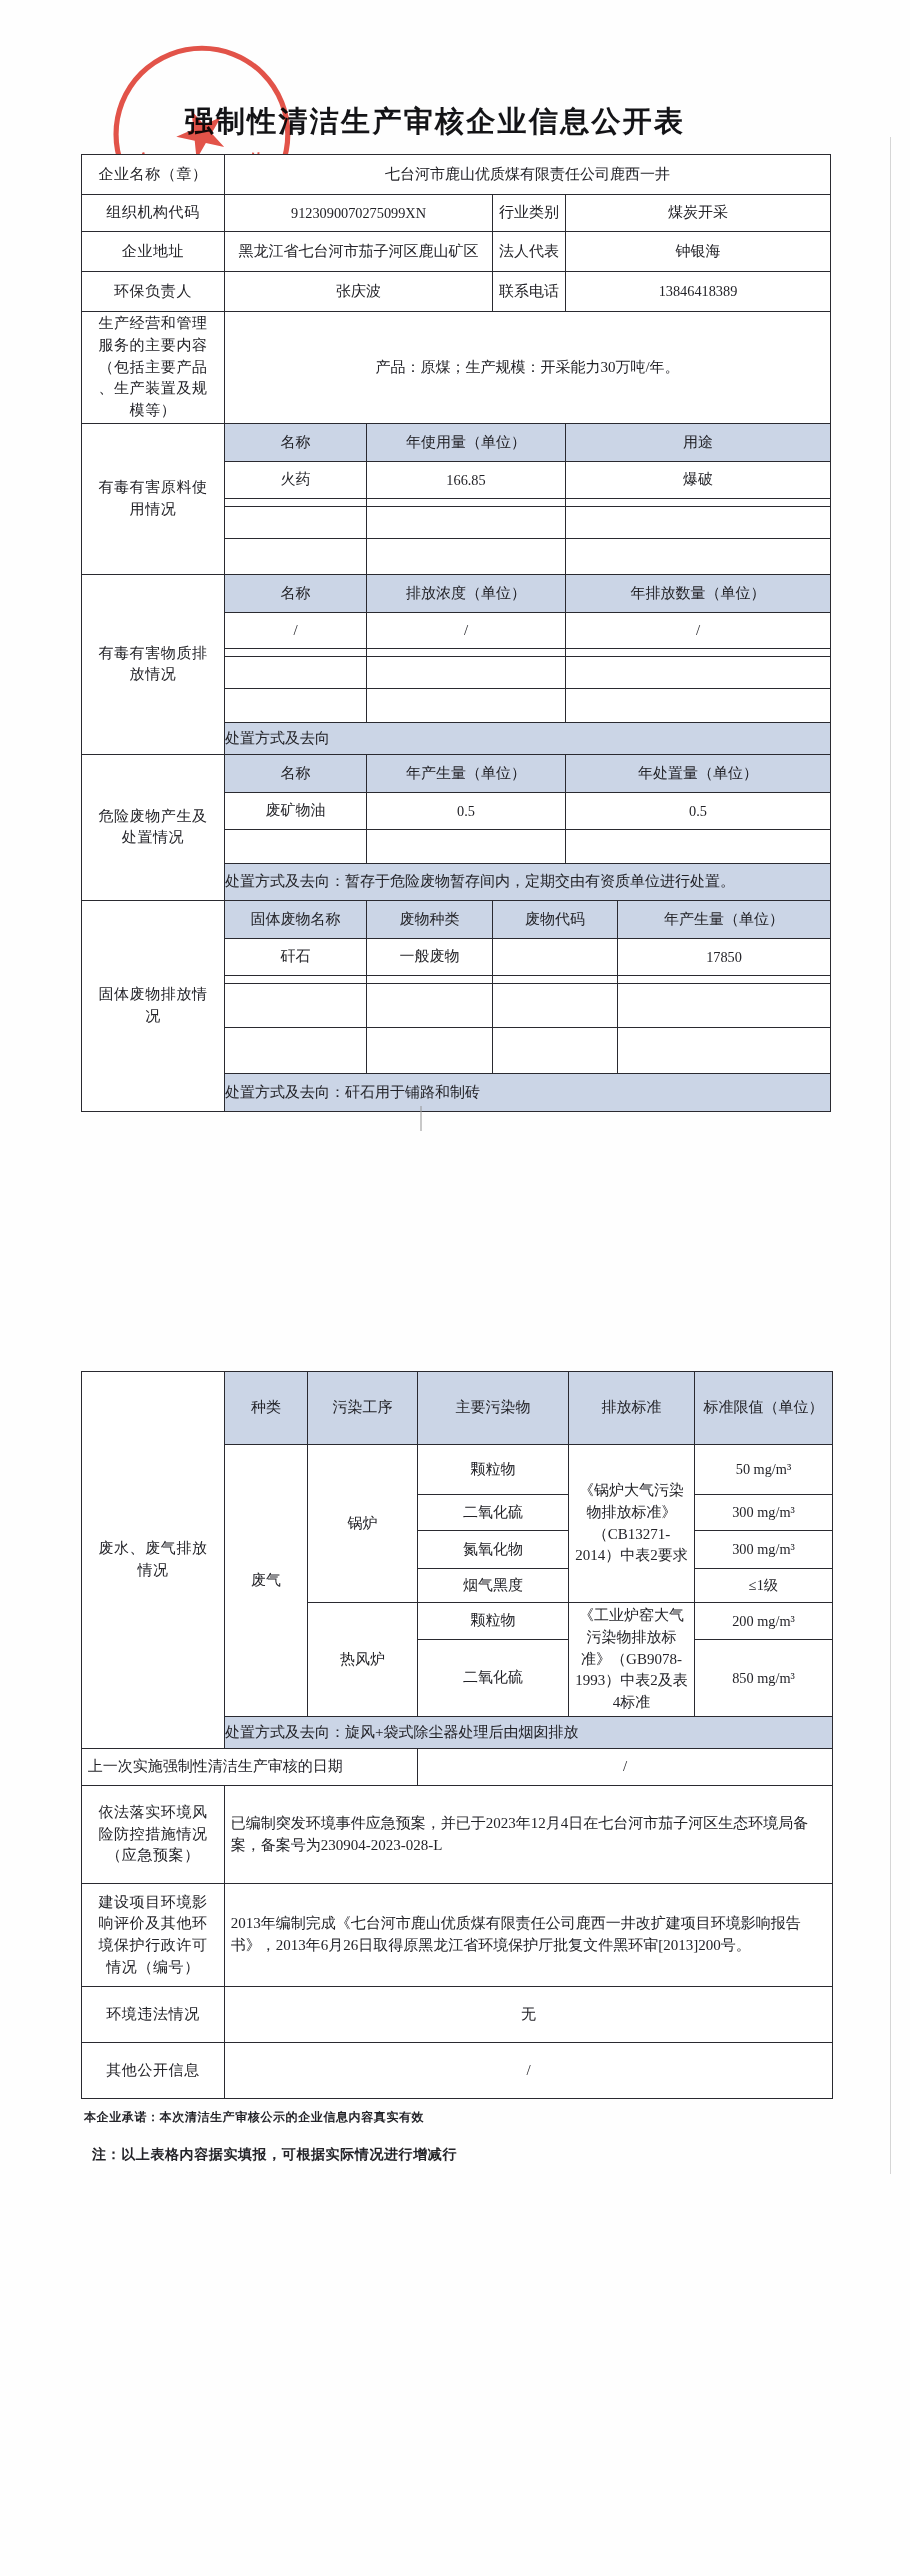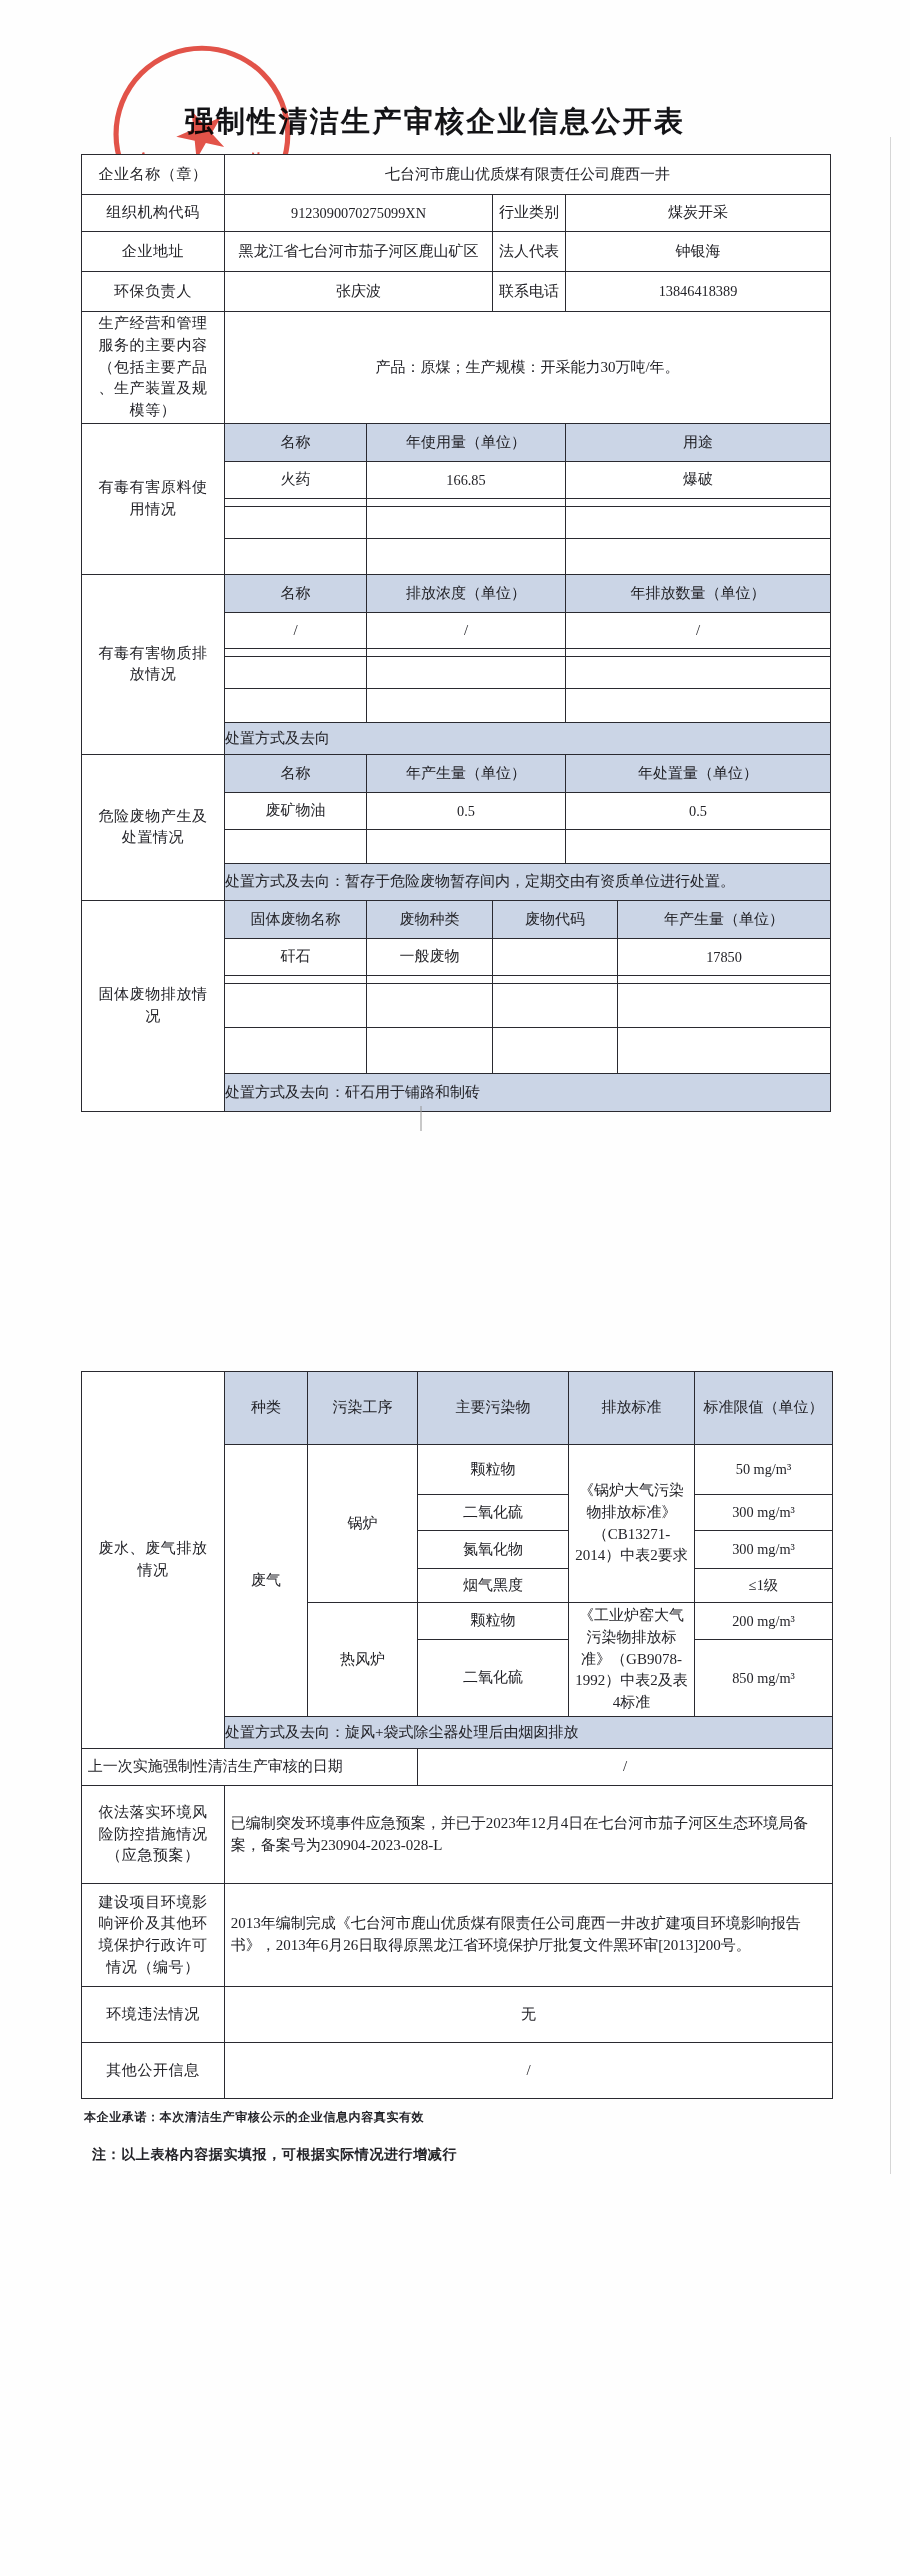--- a/index.html
+++ b/index.html
@@ -238,21 +238,21 @@
       <td>氮氧化物</td>
       <td class="num">300 mg/m³</td>
     </tr>
     <tr style="height:34px">
       <td>烟气黑度</td>
       <td class="num">≤1级</td>
     </tr>
     <tr style="height:37px">
       <td rowspan="2">热风炉</td>
       <td>颗粒物</td>
-      <td rowspan="2">《工业炉窑大气污染物排放标准》（GB9078-1992）中表2及表4标准</td>
+      <td rowspan="2">《工业炉窑大气污染物排放标准》（GB9078-1993）中表2及表4标准</td>
       <td class="num">200 mg/m³</td>
     </tr>
     <tr style="height:77px">
       <td>二氧化硫</td>
       <td class="num">850 mg/m³</td>
     </tr>
     <tr style="height:32px">
       <td colspan="5" class="disposal">处置方式及去向：旋风+袋式除尘器处理后由烟囱排放</td>
     </tr>
     <tr class="thick" style="height:37px">

